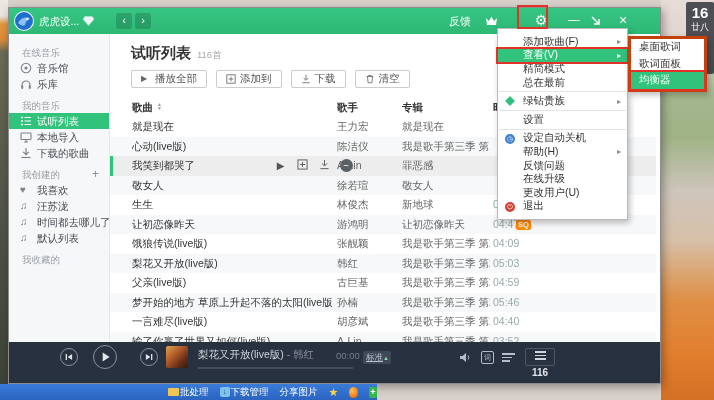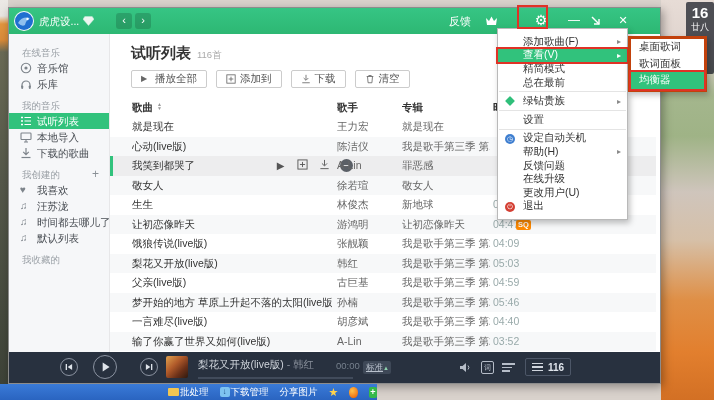--- a/index.html
+++ b/index.html
@@ -72,21 +72,21 @@
   .c-dur { left:383px; width:34px; color:#9aa; }
   .badge { position:absolute; left:406px; top:5px; height:10px; padding:0 2px; background:#ff8a00;
     border-radius:2px; color:#fff; font-size:7.5px; line-height:10px; font-weight:bold; }
   .badge:empty { display:none; }
   .sort { display:inline-block; vertical-align:1px; margin-left:4px; font-size:5px; color:#999; line-height:4px; }
   .rowicons { position:absolute; left:164px; top:3px; display:flex; gap:9px; color:#555; }
   .rowicons .ri { width:13px; height:13px; font-size:10px; line-height:13px; text-align:center; }
   .ri-more { background:#5a5f66; border-radius:50%; color:#fff; font-size:9px; }
 
   
-  .player { position:absolute; left:0; right:0; bottom:0; height:31px; background:#28313f; }
+  .player { position:absolute; left:0; right:0; bottom:0; height:41px; background:#28313f; }
   .pbtn { position:absolute; border:1.5px solid #8b93a1; border-radius:50%; color:#dfe4ea; }
   .p-prev { left:51px; top:6px; width:18px; height:18px; }
   .p-play { left:84px; top:3px; width:24px; height:24px; }
   .p-next { left:131px; top:6px; width:18px; height:18px; }
   .pbtn svg { position:absolute; left:0; top:0; width:100%; height:100%; }
   .p-art { position:absolute; left:157px; top:4px; width:22px; height:22px; border-radius:2px;
     background:linear-gradient(135deg,#e0a24e 0%,#b05a2a 40%,#6a3018 70%,#2e1a10 100%); }
   .p-song { position:absolute; left:189px; top:6px; font-size:10.5px; color:#cfd4db; white-space:nowrap; }
   .p-song .dim { color:#8a919c; }
   .p-progress { position:absolute; left:189px; top:25px; width:155px; height:2px; background:#414b5b; }
@@ -94,21 +94,21 @@
   .p-quality { position:absolute; left:354px; top:9px; width:28px; height:13px; background:#3e4857;
     border-radius:2px; font-size:8.5px; color:#b9c1cc; line-height:13px; padding-left:3px;text-decoration:underline; }
   .p-quality .up { position:absolute; right:2px; top:4px; font-size:6px; color:#8fd4ae; line-height:6px; }
   .p-vol { position:absolute; left:450px; top:9px; width:13px; height:13px; color:#b6bdc8; }
   .p-lyr { position:absolute; left:472px; top:9px; width:13px; height:13px; border:1px solid #b6bdc8;
     border-radius:2px; color:#b6bdc8; font-size:7px; line-height:11px; text-align:center; }
   .p-order { position:absolute; left:493px; top:11px; width:13px; height:9px; color:#b6bdc8; }
   .p-order i { display:block; height:1.5px; background:currentColor; margin-bottom:2px; }
   .p-order i:nth-child(2){ width:80%; } .p-order i:nth-child(3){ width:60%; }
   .p-list { position:absolute; left:516px; top:6px; height:18px; border:1px solid #4c5667; border-radius:2px;
-    display:flex; align-items:center; padding:0 6px; gap:5px; color:#e0e5ec; }
+    display:flex; align-items:center; padding:0 6px; gap:5px; color:#e0e5ec;flex-direction:column; }
   .p-list .lic i { display:block; width:11px; height:1.5px; background:#cfd5dd; margin:2px 0; }
   .p-list .cnt { font-size:10px; font-weight:bold; }
 
   
   .menu { position:absolute; left:497px; top:28px; width:131px; z-index:50; background:#fff;
     border:1px solid #b9b9b9; box-shadow:2px 3px 6px rgba(0,0,0,.25); padding:6px 0; }
   .mi { position:relative; height:13.6px; display:flex; align-items:center; padding-left:25px;
     font-size:10.5px; color:#333; white-space:nowrap; }
   .mi .arr { position:absolute; right:6px; font-size:8px; color:#888; }
   .mi.active { background:#31c27c; color:#fff; box-shadow:0 0 0 2px #e03226; z-index:2; }

